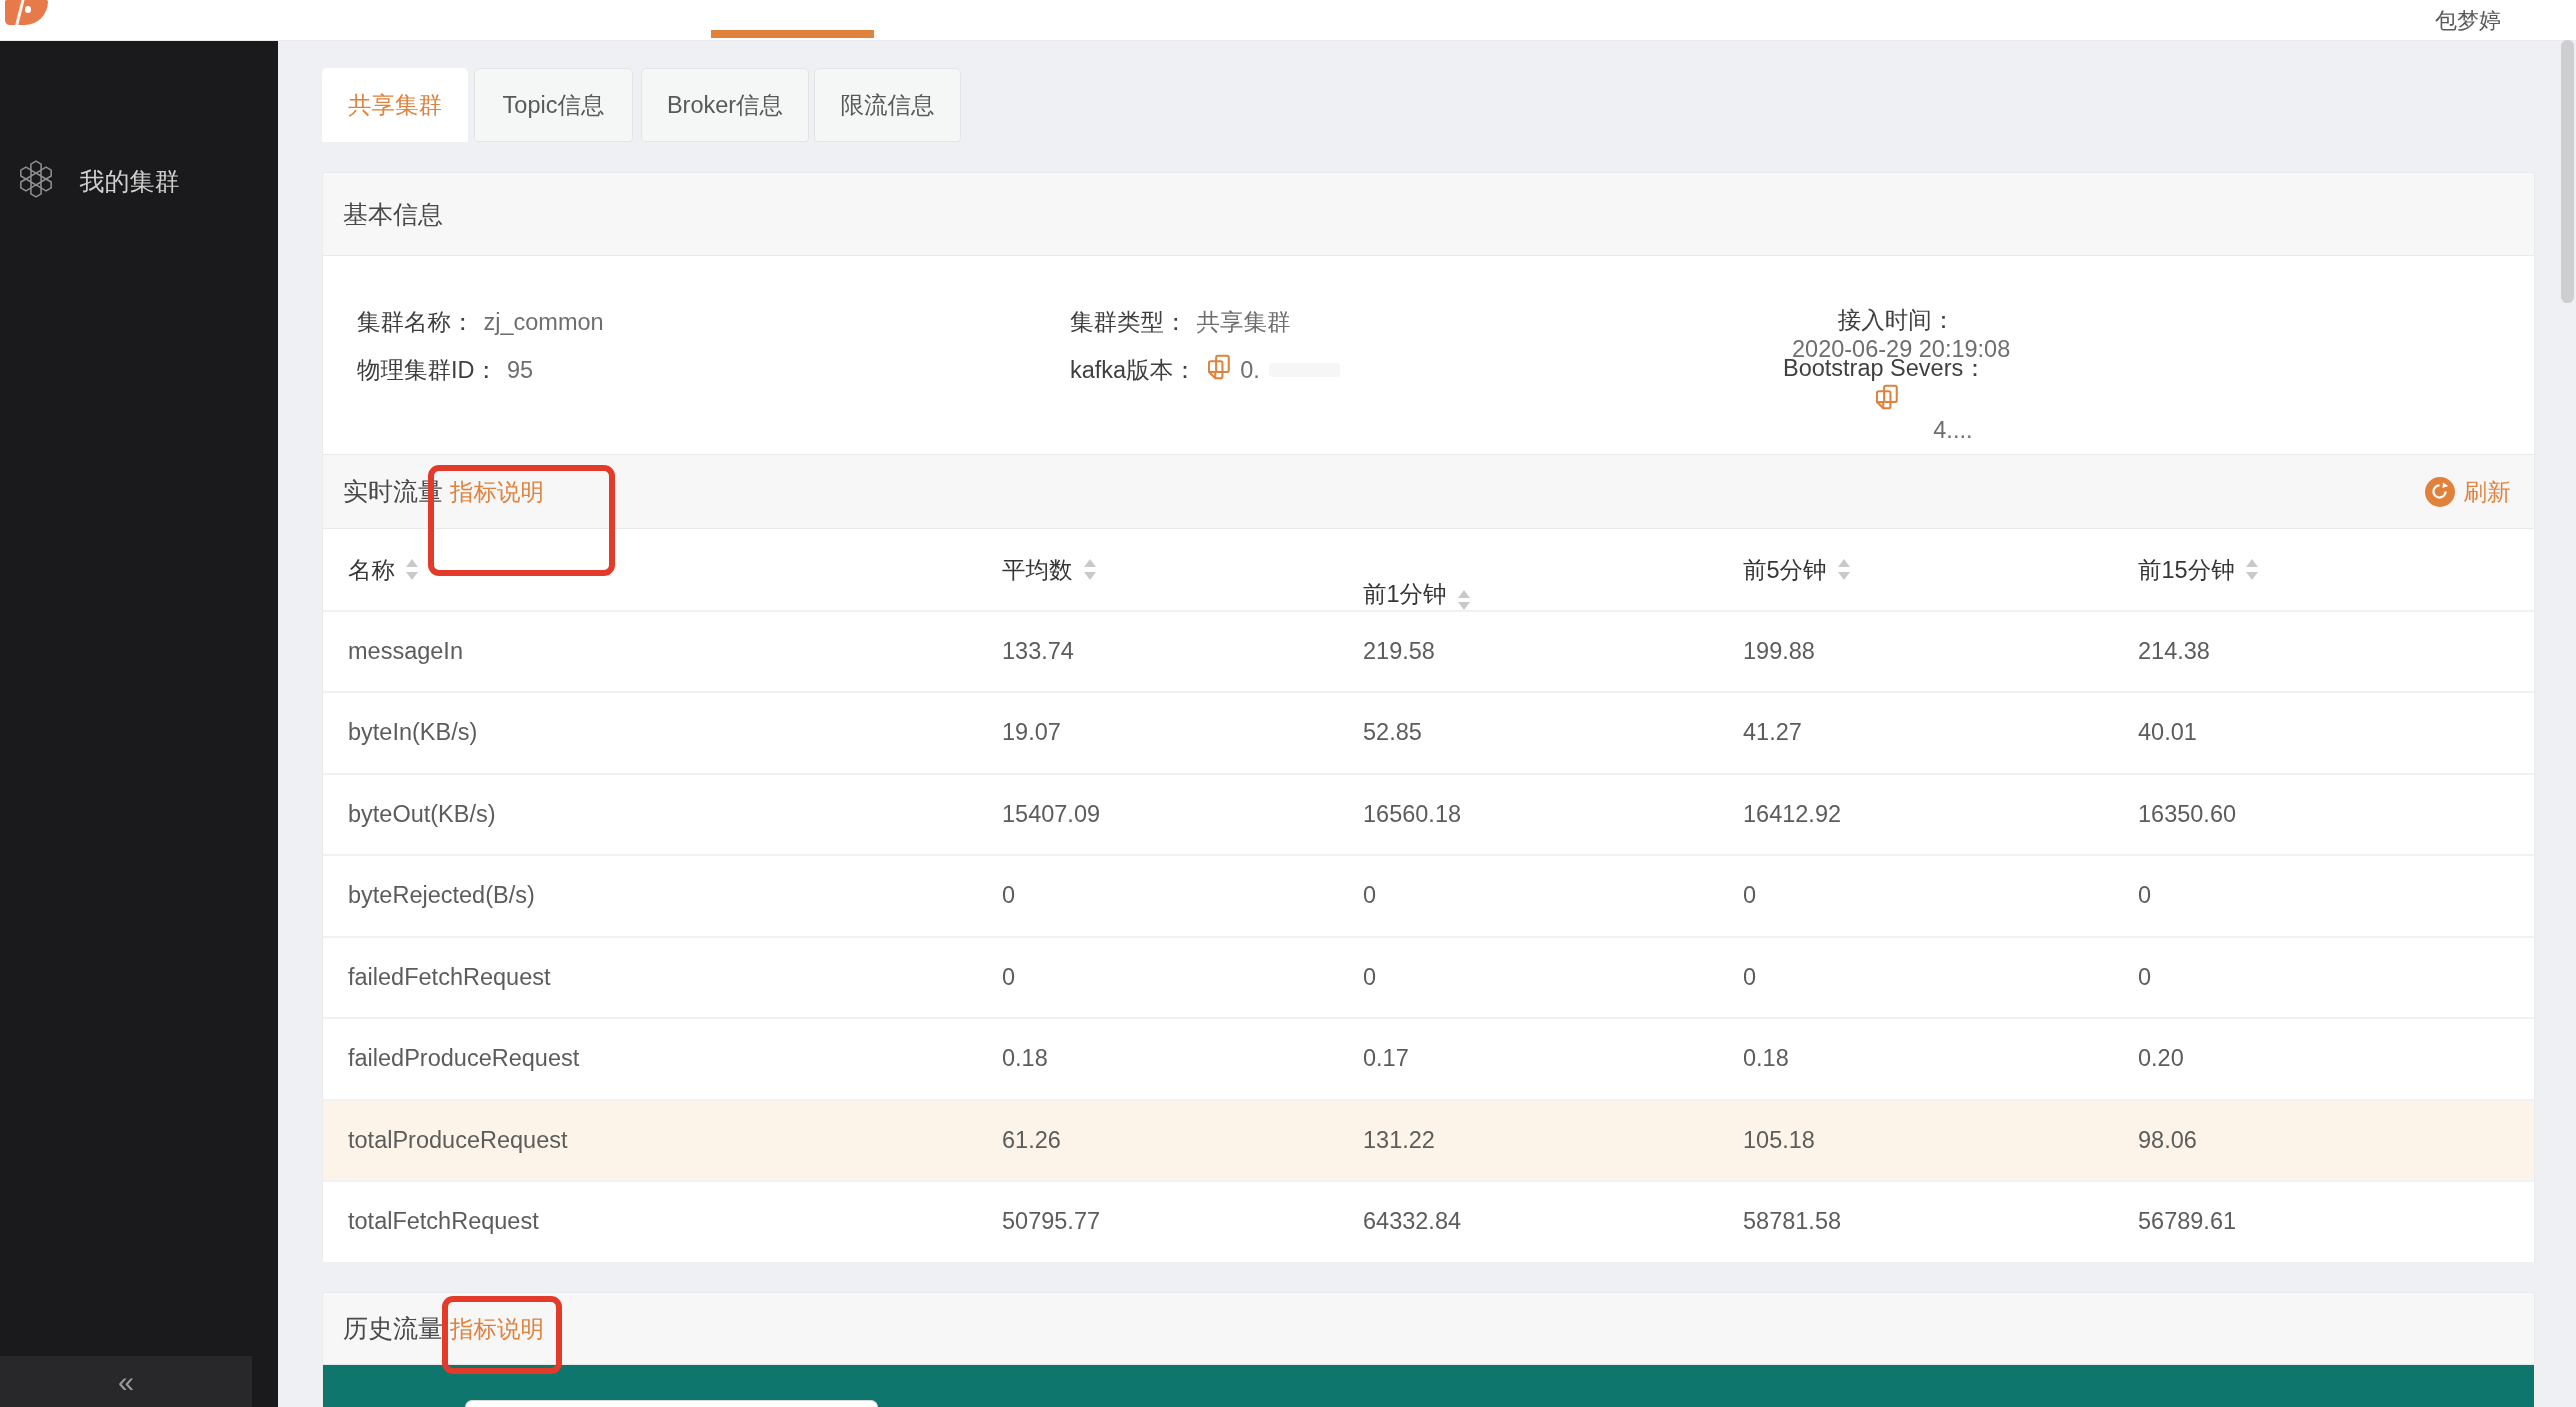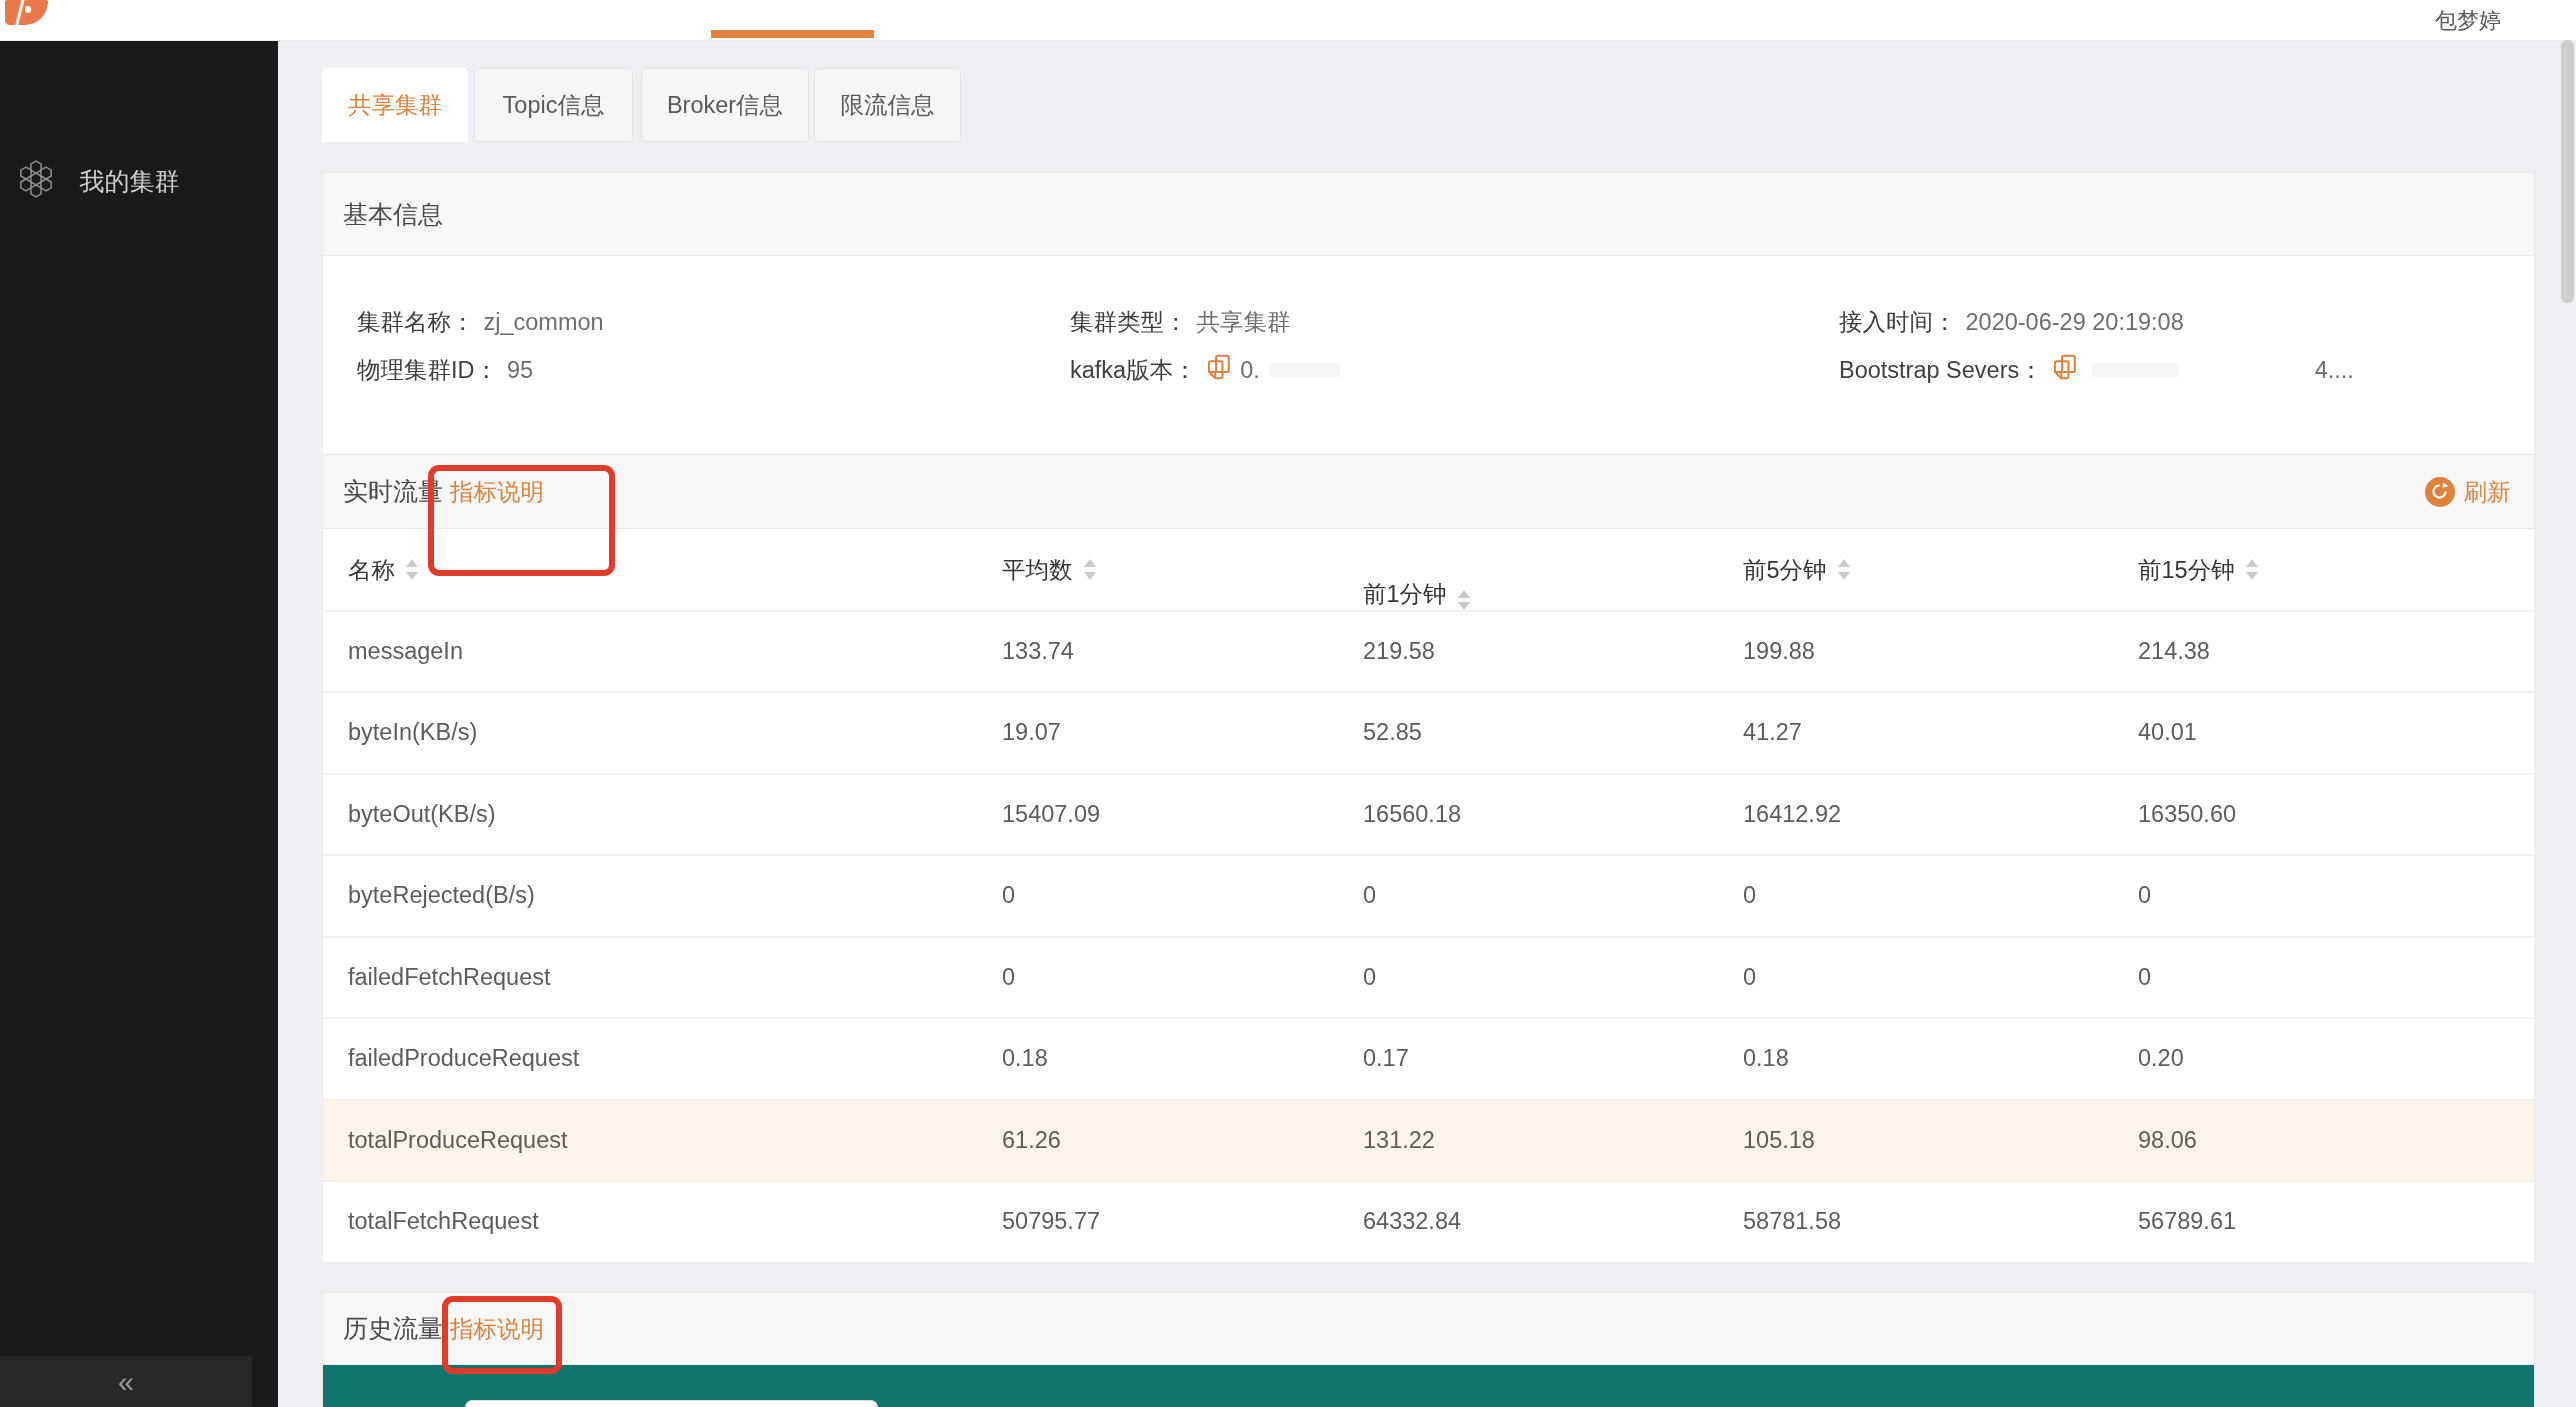--- a/index.html
+++ b/index.html
@@ -38,21 +38,21 @@
   .main-card { position:absolute; left:322px; top:172px; width:2213px; height:1089px; background:#fff; border:0.9px solid #ebebeb; z-index:2; }
   .band { position:absolute; left:0; width:2211px; background:#f7f7f7; border-bottom:0.9px solid #e9e9e9; }
   .band-basic { top:0; height:83px; }
   .band-title { position:absolute; left:20px; top:0; bottom:0; display:flex; align-items:center; font-size:25px; color:#4a4a4a; white-space:nowrap; }
   .band-link { position:absolute; left:127px; top:0; bottom:0; display:flex; align-items:center; font-size:23.5px; color:#e0813c; cursor:pointer; white-space:nowrap; }
 
   
   .field-row { position:absolute; left:0; width:2211px; height:36px; }
   .fr1 { top:131px; } .fr2 { top:179px; }
   .field { position:absolute; top:0; height:36px; display:flex; align-items:center; font-size:23.5px; white-space:nowrap; }
-  .fc1 { left:34px; } .fc2 { left:747px; } .fc3 { left:1516px; }
+  .fc1 { left:34px; } .fc2 { left:747px; } .fc3 { left:1460px;flex-direction:column; }
   .field .flabel { color:#3f3f3f; }
   .field .fvalue { color:#6e6e6e; margin-left:9px; }
   .copy-ico { margin-left:11px; margin-right:5.4px; display:inline-block; }
   .smudge { display:inline-block; height:14.5px; background:#ececec; opacity:.45; border-radius:3.6px; margin-left:9px; }
   .sm-kafka { width:71px; }
   .sm-boot  { width:87px; }
   .ftail { color:#6e6e6e; margin-left:136px; }
 
   
   .band-realtime { top:281px; height:75px; border-top:0.9px solid #e9e9e9; }

